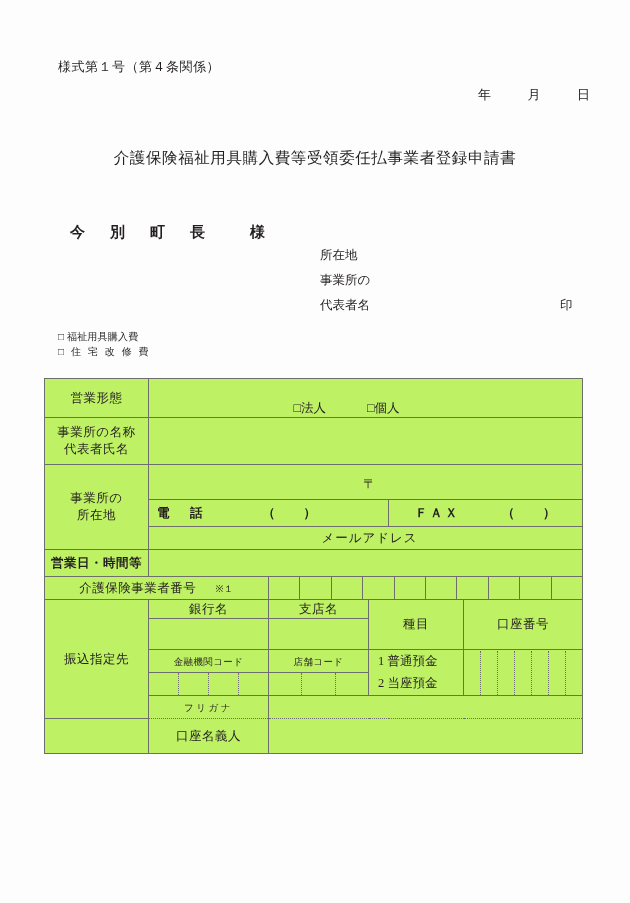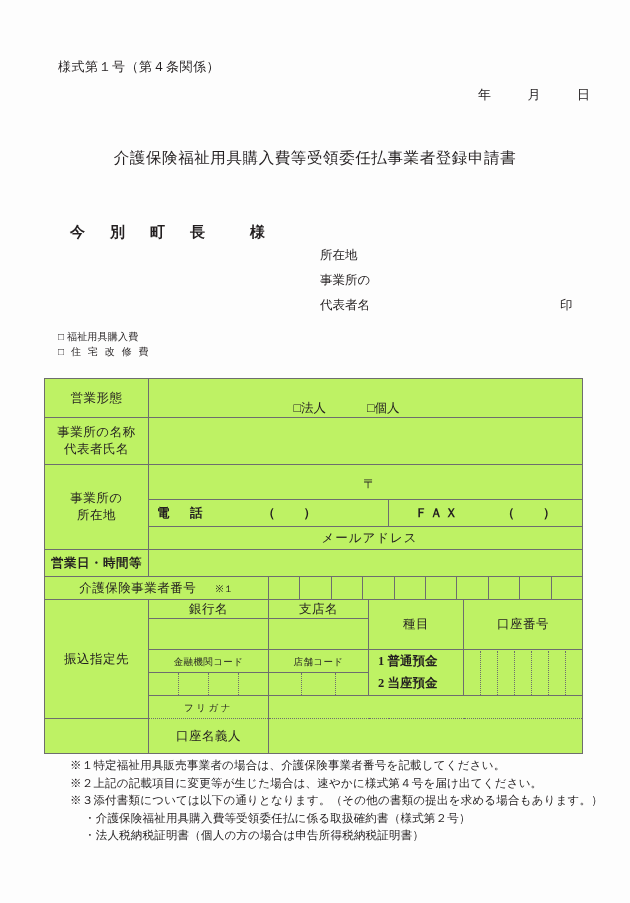--- a/index.html
+++ b/index.html
@@ -166,21 +166,21 @@
   .dotgrid .dc {
     flex: 1 1 0;
     border-right: 1px dotted #6e6e6e;
   }
   .dotgrid .dc:last-child { border-right: none; }
 
   .small { font-size: 9.5px; letter-spacing: 0.4px; }
   .furigana { font-size: 9.5px; letter-spacing: 2.5px; }
   .dashed-bottom { border-bottom: 1px dotted #6e6e6e !important; }
   .dashed-top { border-top: 1px dotted #6e6e6e !important; }
-  .kind-line { line-height: 17px; text-align: left; padding-left: 9px; white-space: nowrap; font-weight: bold; }
+  .kind-line { line-height: 17px; text-align: left; padding-left: 9px; white-space: nowrap; }
 
   
   .notes {
     position: absolute;
     left: 70px;
     top: 757px;
     font-size: 11.5px;
     line-height: 17.5px;
   }
   .notes div { white-space: nowrap; letter-spacing: 0.2px; }
@@ -390,21 +390,14 @@
     <tr>
       <td class="h34 dashed-top"></td>
       <td class="h34 dashed-top">
         <span class="lbl">口座名義人</span>
       </td>
       <td class="h34 dashed-top" colspan="4"></td>
     </tr>
   </tbody>
     </table>
 
-  <div class="notes">
-    <div>※１特定福祉用具販売事業者の場合は、介護保険事業者番号を記載してください。</div>
-    <div>※２上記の記載項目に変更等が生じた場合は、速やかに様式第４号を届け出てください。</div>
-    <div>※３添付書類については以下の通りとなります。（その他の書類の提出を求める場合もあります。）</div>
-    <div class="indent">・介護保険福祉用具購入費等受領委任払に係る取扱確約書（様式第２号）</div>
-    <div class="indent">・法人税納税証明書（個人の方の場合は申告所得税納税証明書）</div>
-  </div>
 
 </div>
 
 </body></html>

